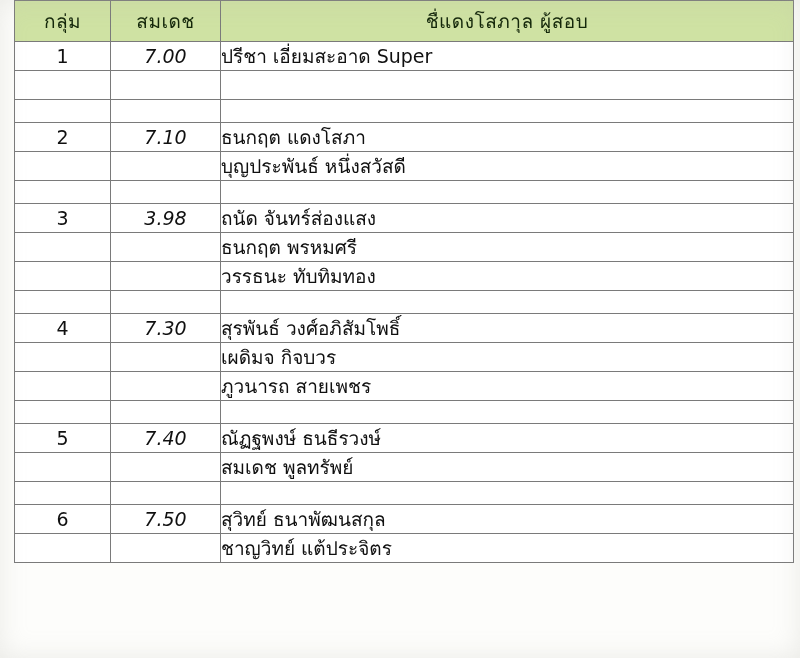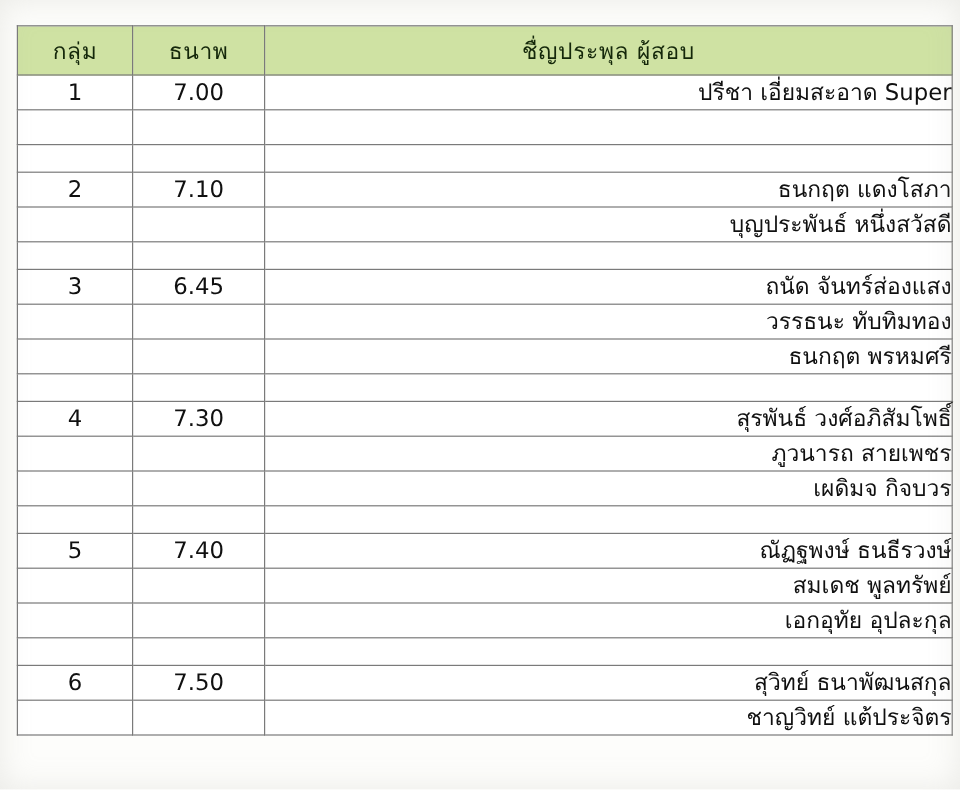--- a/index.html
+++ b/index.html
@@ -12,21 +12,21 @@
     height: 658px;
     font-family: "DejaVu Sans", "Liberation Sans", sans-serif;
     overflow: hidden;
   }
   .sheet {
     position: relative;
     width: 800px;
     height: 658px;
     background: #fdfdfb;
     box-sizing: border-box;
-    padding: 21px 6px 4px 14px;
+    padding: 0 6px 4px 14px;
   }
   table.schedule {
     width: 100%;
     border-collapse: collapse;
     table-layout: fixed;
     background: #ffffff;
   }
   table.schedule col.c-group { width: 96px; }
   table.schedule col.c-time  { width: 110px; }
   table.schedule col.c-name  { width: auto; }
@@ -50,23 +50,24 @@
     height: 28px;
     font-size: 19px;
     color: #101010;
     vertical-align: middle;
   }
   td.group {
     text-align: center;
   }
   td.time {
     text-align: center;
+    font-style: italic;
   }
   td.name {
-    text-align: right;
+    text-align: left;
     padding-right: 180px;
   }
   tr.spacer td {
     height: 22px;
   }
   .cell-text {
     display: block;
     line-height: 1.1;
     white-space: nowrap;
   }
@@ -85,22 +86,22 @@
 <div class="sheet">
   <table class="schedule">
     <colgroup>
       <col class="c-group">
       <col class="c-time">
       <col class="c-name">
     </colgroup>
     <thead>
       <tr>
         <th>กลุ่ม</th>
-        <th>ธนาพ</th>
-        <th>ชื่ญประพุล ผู้สอบ</th>
+        <th>สมเดช</th>
+        <th>ชื่แดงโสภาุล ผู้สอบ</th>
       </tr>
     </thead>
     <tbody>
         <tr>
           <td class="group">
             <span class="cell-text">1</span>
           </td>
           <td class="time">
             <span class="cell-text">7.00</span>
           </td>
@@ -161,48 +162,48 @@
           </td>
           <td class="name">
             <span class="cell-text"></span>
           </td>
         </tr>
         <tr>
           <td class="group">
             <span class="cell-text">3</span>
           </td>
           <td class="time">
-            <span class="cell-text">6.45</span>
+            <span class="cell-text">3.98</span>
           </td>
           <td class="name">
             <span class="cell-text">ถนัด จันทร์ส่องแสง</span>
           </td>
         </tr>
         <tr>
           <td class="group">
             <span class="cell-text"></span>
           </td>
           <td class="time">
             <span class="cell-text"></span>
           </td>
           <td class="name">
+            <span class="cell-text">ธนกฤต พรหมศรี</span>
+          </td>
+        </tr>
+        <tr>
+          <td class="group">
+            <span class="cell-text"></span>
+          </td>
+          <td class="time">
+            <span class="cell-text"></span>
+          </td>
+          <td class="name">
             <span class="cell-text">วรรธนะ ทับทิมทอง</span>
           </td>
         </tr>
-        <tr>
-          <td class="group">
-            <span class="cell-text"></span>
-          </td>
-          <td class="time">
-            <span class="cell-text"></span>
-          </td>
-          <td class="name">
-            <span class="cell-text">ธนกฤต พรหมศรี</span>
-          </td>
-        </tr>
         <tr class="spacer">
           <td class="group">
             <span class="cell-text"></span>
           </td>
           <td class="time">
             <span class="cell-text"></span>
           </td>
           <td class="name">
             <span class="cell-text"></span>
           </td>
@@ -219,34 +220,34 @@
           </td>
         </tr>
         <tr>
           <td class="group">
             <span class="cell-text"></span>
           </td>
           <td class="time">
             <span class="cell-text"></span>
           </td>
           <td class="name">
+            <span class="cell-text">เผดิมจ กิจบวร</span>
+          </td>
+        </tr>
+        <tr>
+          <td class="group">
+            <span class="cell-text"></span>
+          </td>
+          <td class="time">
+            <span class="cell-text"></span>
+          </td>
+          <td class="name">
             <span class="cell-text">ภูวนารถ สายเพชร</span>
           </td>
         </tr>
-        <tr>
-          <td class="group">
-            <span class="cell-text"></span>
-          </td>
-          <td class="time">
-            <span class="cell-text"></span>
-          </td>
-          <td class="name">
-            <span class="cell-text">เผดิมจ กิจบวร</span>
-          </td>
-        </tr>
         <tr class="spacer">
           <td class="group">
             <span class="cell-text"></span>
           </td>
           <td class="time">
             <span class="cell-text"></span>
           </td>
           <td class="name">
             <span class="cell-text"></span>
           </td>
@@ -264,31 +265,20 @@
         </tr>
         <tr>
           <td class="group">
             <span class="cell-text"></span>
           </td>
           <td class="time">
             <span class="cell-text"></span>
           </td>
           <td class="name">
             <span class="cell-text">สมเดช พูลทรัพย์</span>
-          </td>
-        </tr>
-        <tr>
-          <td class="group">
-            <span class="cell-text"></span>
-          </td>
-          <td class="time">
-            <span class="cell-text"></span>
-          </td>
-          <td class="name">
-            <span class="cell-text">เอกอุทัย อุปละกุล</span>
           </td>
         </tr>
         <tr class="spacer">
           <td class="group">
             <span class="cell-text"></span>
           </td>
           <td class="time">
             <span class="cell-text"></span>
           </td>
           <td class="name">

